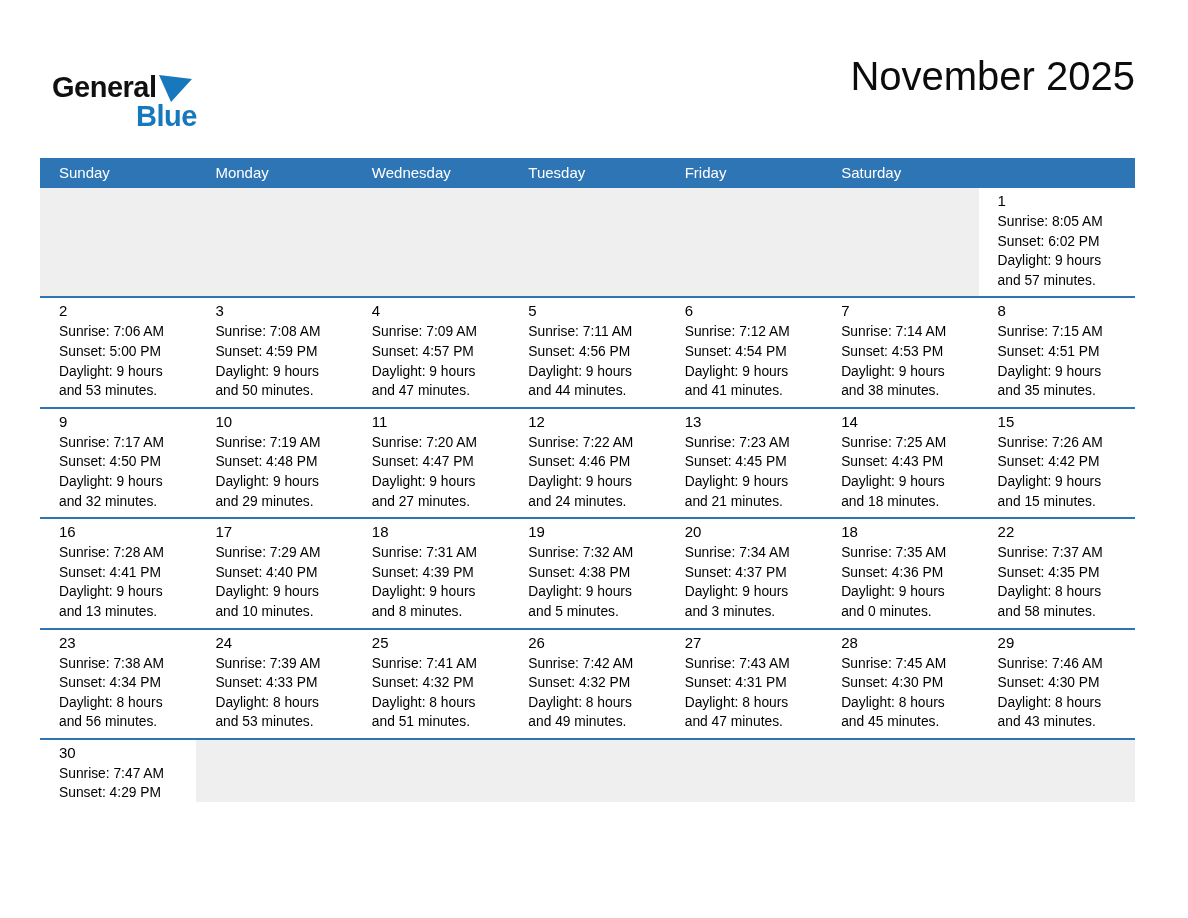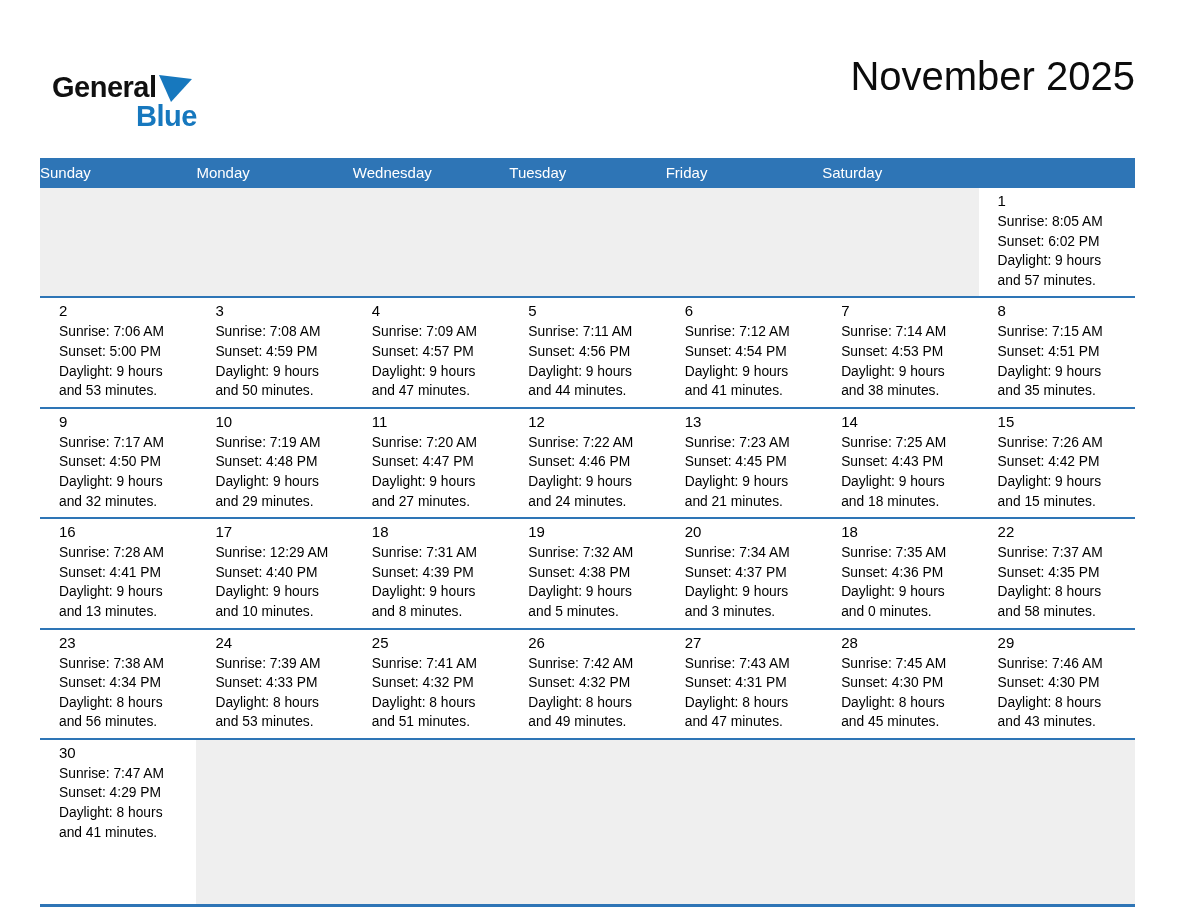--- a/index.html
+++ b/index.html
@@ -9,21 +9,21 @@
     --ink:#111111;
   }
   *{box-sizing:border-box;}
   html,body{margin:0;padding:0;}
   body{
     width:1188px;height:918px;
     background:#ffffff;
     font-family:"Liberation Sans", sans-serif;
     color:var(--ink);
   }
-  .page{position:relative;width:1188px;height:918px;overflow:hidden;}
+  .page{position:relative;width:1188px;height:802px;overflow:hidden;}
 
   
   .top{
     position:absolute;left:52px;top:55px;right:53px;
     display:flex;justify-content:space-between;align-items:flex-start;
   }
   .logo{padding-top:18px;line-height:1;}
   .logo-line1{display:flex;align-items:flex-start;}
   .logo-word1{
     font-size:29px;font-weight:700;color:#101010;letter-spacing:-0.5px;
@@ -43,21 +43,21 @@
 
   
   .cal{
     position:absolute;left:40px;top:158px;width:1095px;
   }
   .weekday-row{
     display:grid;grid-template-columns:repeat(7,1fr);
     background:var(--blue);color:#ffffff;
     height:30px;line-height:30px;font-size:15px;
   }
-  .weekday{overflow:hidden;white-space:nowrap;}
+  .weekday{padding-left:19px;overflow:hidden;white-space:nowrap;}
 
   #weeks{border-bottom:3px solid var(--blue);}
   .week-row{
     display:grid;grid-template-columns:repeat(7,1fr);
     border-top:2px solid var(--blue);
     min-height:106px;
   }
   .week-row:first-child{border-top:none;min-height:107px;}
   .week-row.last{min-height:166px;}
 
@@ -219,21 +219,21 @@
         <div class="week-row">
           <div class="cell day">
             <div class="daynum">16</div>
             <div class="line">Sunrise: 7:28 AM</div>
             <div class="line">Sunset: 4:41 PM</div>
             <div class="line">Daylight: 9 hours</div>
             <div class="line">and 13 minutes.</div>
           </div>
           <div class="cell day">
             <div class="daynum">17</div>
-            <div class="line">Sunrise: 12:29 AM</div>
+            <div class="line">Sunrise: 7:29 AM</div>
             <div class="line">Sunset: 4:40 PM</div>
             <div class="line">Daylight: 9 hours</div>
             <div class="line">and 10 minutes.</div>
           </div>
           <div class="cell day">
             <div class="daynum">18</div>
             <div class="line">Sunrise: 7:31 AM</div>
             <div class="line">Sunset: 4:39 PM</div>
             <div class="line">Daylight: 9 hours</div>
             <div class="line">and 8 minutes.</div>

